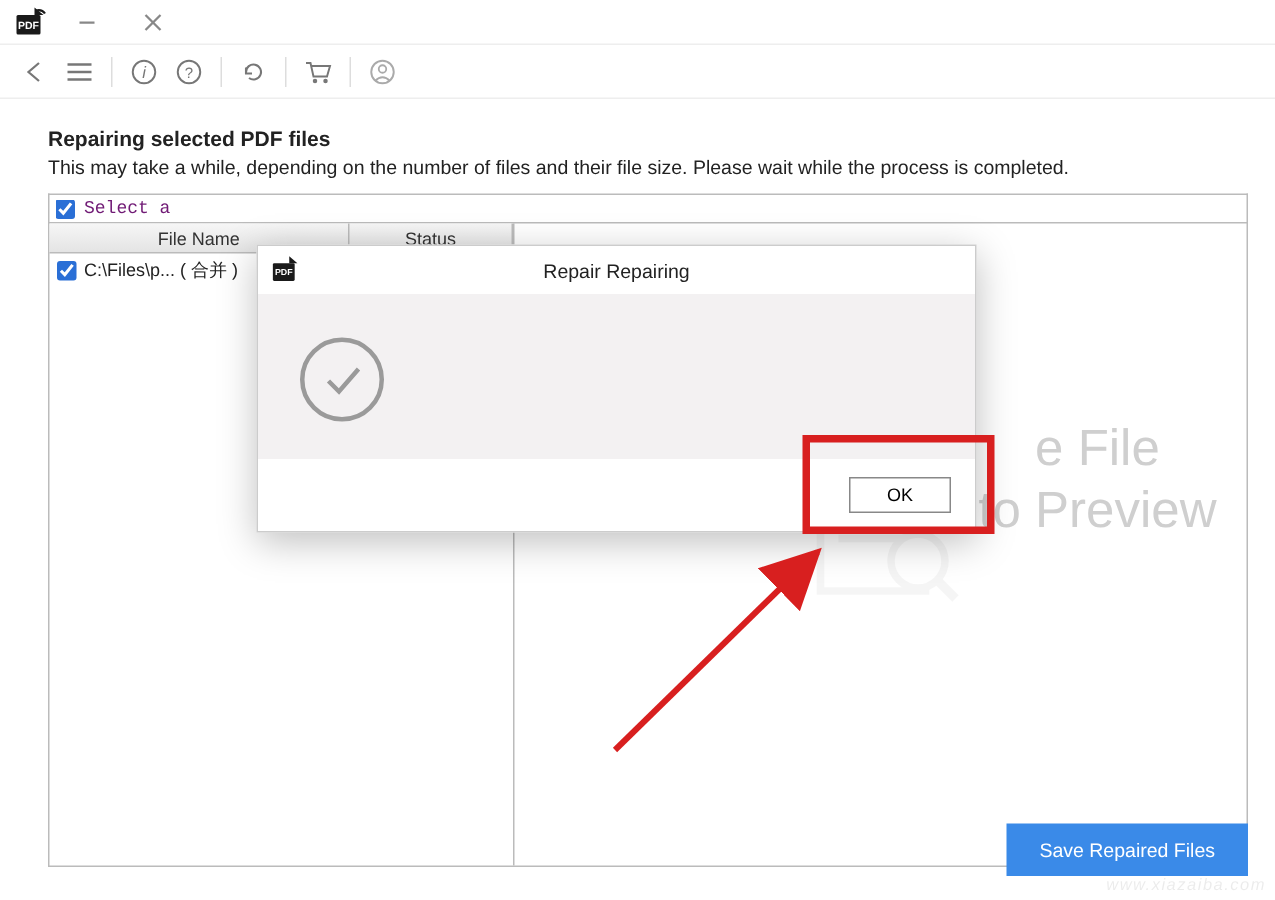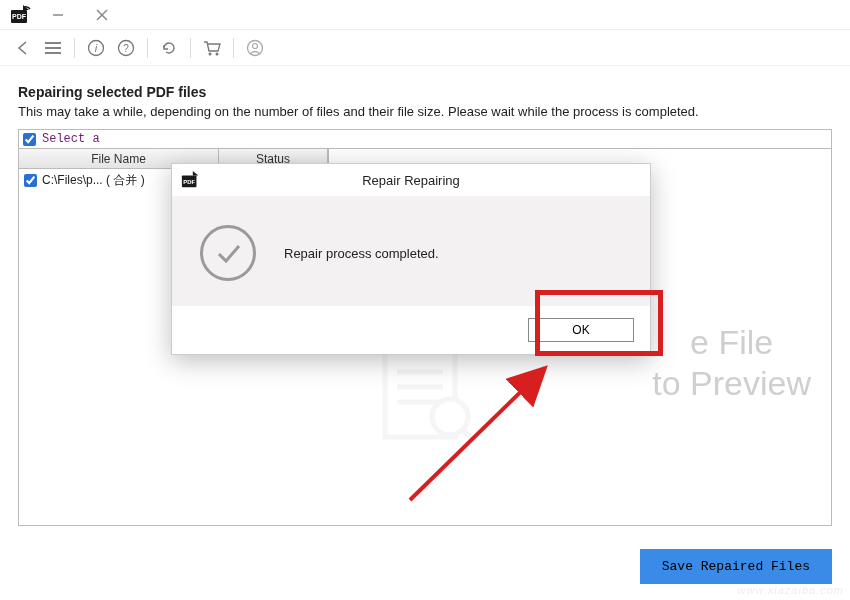--- a/index.html
+++ b/index.html
@@ -11,29 +11,29 @@
   .titlebar .title { flex: 1; text-align: center; font-size: 13px; color: #333; }
   .titlebar .winbtns { display: flex; }
   .titlebar .winbtn { width: 44px; height: 30px; display: flex; align-items: center; justify-content: center; color: #888; font-size: 16px; cursor: pointer; }
 
   
   .toolbar { height: 36px; display: flex; align-items: center; padding: 0 10px; gap: 4px; border-bottom: 1px solid #eee; }
   .toolbar .tbtn { width: 26px; height: 26px; display: flex; align-items: center; justify-content: center; color: #777; cursor: pointer; }
   .toolbar .sep { width: 1px; height: 20px; background: #ddd; margin: 0 4px; }
 
   
-  .content { padding: 18px 18px 0 18px; position: relative; height: calc(100% - 30px - 36px); }
+  .content { padding: 18px 18px 0 32px; position: relative; height: calc(100% - 30px - 36px); }
   .heading { font-weight: 600; font-size: 14px; color: #222; margin-bottom: 4px; }
   .subheading { font-size: 13px; color: #222; margin-bottom: 10px; }
 
   .selectall-row { display: flex; align-items: center; gap: 6px; margin-bottom: 0; border: 1px solid #bbb; border-bottom: none; padding: 2px 4px; width: 100%; background: #fff; }
   .selectall-row input { width: 13px; height: 13px; accent-color: #2a6fd6; }
   .selectall-row label { font-family: "Courier New", monospace; font-size: 12px; color: #701a75; }
 
-  .filetable { width: 100%; border: 1px solid #bbb; height: 378px; display: flex; flex-direction: column; }
+  .filetable { width: 100%; border: 1px solid #bbb; height: 430px; display: flex; }
   .leftcol { width: 310px; border-right: 1px solid #bbb; display: flex; flex-direction: column; }
   .rightcol { flex: 1; display: flex; align-items: center; justify-content: center; position: relative; }
 
   .tablehead { display: flex; background: linear-gradient(#f6f6f6,#e4e4e4); border-bottom: 1px solid #bbb; height: 20px; }
   .tablehead .th { font-size: 12px; color: #333; text-align: center; border-right: 1px solid #bbb; line-height: 20px; }
   .th-fn { width: 200px; }
   .th-st { flex: 1; border-right: none; }
 
   .filerow { display: flex; align-items: center; gap: 5px; padding: 3px 5px; font-size: 12px; color: #222; }
   .filerow input { width: 13px; height: 13px; accent-color: #2a6fd6; }
@@ -43,31 +43,31 @@
 
   
   .dialog { position: absolute; left: 171px; top: 163px; width: 480px; background: #fff; border: 1px solid #ccc; box-shadow: 0 6px 24px rgba(0,0,0,.25); z-index: 10; }
   .dialog-title { height: 32px; display: flex; align-items: center; padding: 0 8px; gap: 10px; font-size: 13px; color: #222; }
   .dialog-title .dlogo { width: 22px; height: 22px; display:flex; align-items:center; justify-content:center;}
   .dialog-title .dtitle { flex: 1; text-align: center; font-weight: 500; }
   .dialog-body { background: #f3f1f2; padding: 22px 20px 18px 20px; display: flex; align-items: center; gap: 28px; min-height: 110px; }
   .checkcircle { width: 56px; height: 56px; border: 3px solid #9a9a9a; border-radius: 50%; display: flex; align-items: center; justify-content: center; margin-left: 8px; }
   .dialog-msg { font-size: 13px; color: #222; }
   .dialog-foot { height: 48px; display: flex; align-items: center; justify-content: flex-end; padding: 0 16px; }
-  .okbtn { width: 106px; height: 24px; background: #fff; border: 1px solid #888; font-size: 12px; cursor: pointer; }
+  .okbtn { width: 68px; height: 24px; background: #fff; border: 1px solid #888; font-size: 12px; cursor: pointer; }
 
   
   .redbox { position: absolute; border: 5px solid #d81f1f; z-index: 20; pointer-events: none; }
 
   
   .arrow-svg { position: absolute; z-index: 15; pointer-events: none; }
 
   
   .footer { position: absolute; right: 18px; bottom: 16px; }
-  .savebtn { background: #3a8ae8; color: #000000; border: none; font-size: 13px; padding: 10px 22px; cursor: pointer; font-family: Liberation Mono, monospace; }
+  .savebtn { background: #3a8ae8; color: #ffffff; border: none; font-size: 13px; padding: 10px 22px; cursor: pointer; }
 
   
   .wm { position: absolute; right: 6px; bottom: 4px; font-size: 11px; color: rgba(0,0,0,.08); font-style: italic; letter-spacing: 1px; }
 
   svg { display: block; }
 </style>
 </head>
 <body>
 
 <div class="titlebar">
@@ -197,21 +197,20 @@
     </div>
     <div class="dtitle">Repair Repairing</div>
     <div style="width:22px"></div>
   </div>
   <div class="dialog-body">
     <div class="checkcircle">
       <svg width="30" height="30">
           <path d="M6 16 L13 23 L26 8" stroke="#9a9a9a" fill="none" stroke-width="3"></path>
         </svg>
     </div>
-    <div class="dialog-msg">Repair process completed.</div>
   </div>
   <div class="dialog-foot">
     <button class="okbtn">OK</button>
   </div>
 </div>
 
 <div class="redbox" style="left:535px; top:290px; width:128px; height:66px;"></div>
 
 <svg class="arrow-svg" style="left:380px; top:350px;" width="200" height="170">
   <defs>

